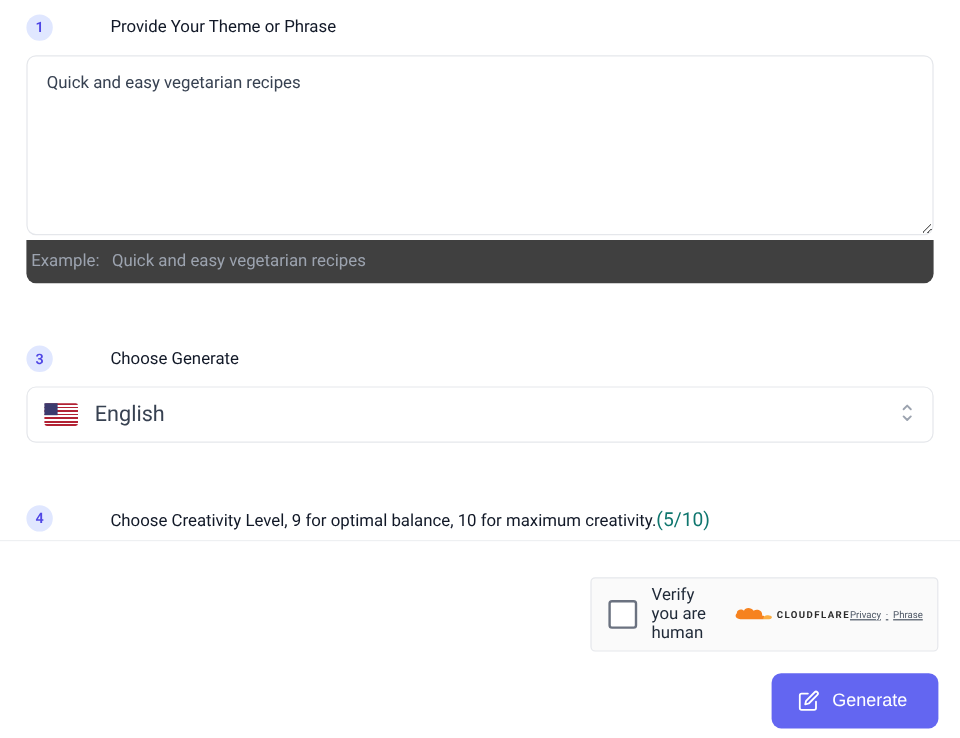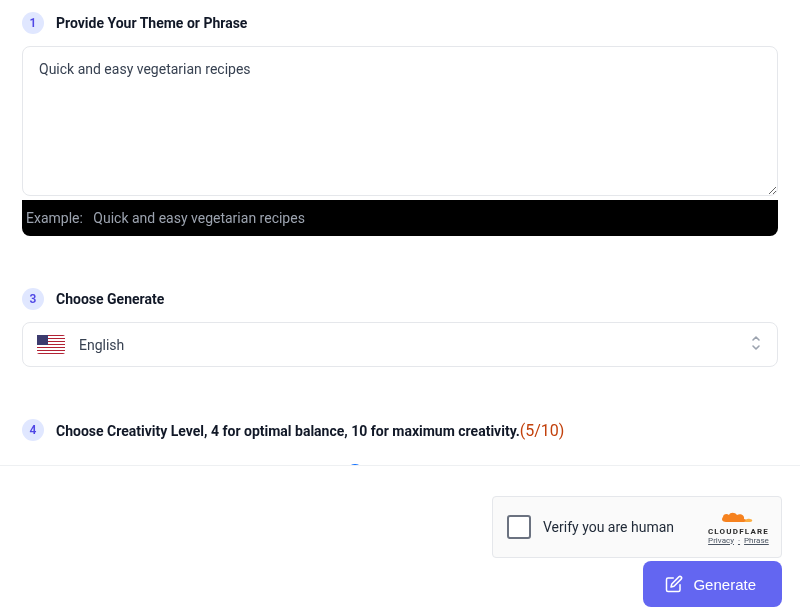--- a/index.html
+++ b/index.html
@@ -30,36 +30,37 @@
       color: #4f46e5;
       display: flex;
       align-items: center;
       justify-content: center;
       font-size: 12px;
       font-weight: 600;
     }
     .step-title {
       font-size: 14px;
       color: #111827;
-      font-weight: 700;
+      font-weight: 400;
+      margin-left: 36px;
     }
     textarea.theme-input {
       width: 100%;
       height: 150px;
       border: 1px solid #e5e7eb;
       border-radius: 8px;
       padding: 14px 16px;
       font-size: 14px;
       font-family: inherit;
       color: #374151;
       resize: both;
       outline: none;
     }
     .example-block {
-      background: #000000;
+      background: #404040;
       padding: 10px 4px 10px 4px;
       font-size: 14px;
       color: #9ca3af;
       border-radius: 0 0 8px 8px;
     }
     .example-label { color: #9ca3af; }
     .example-text { color: #9ca3af; }
     .lang-select {
       width: 100%;
       border: 1px solid #e5e7eb;
@@ -95,32 +96,32 @@
     }
     .flag::before {
       content: '';
       position: absolute;
       top: 0; left: 0;
       width: 11px;
       height: 10px;
       background: #3c3b6e;
     }
     .lang-text {
-      font-size: 14px;
+      font-size: 18px;
       color: #374151;
     }
     .chevrons {
       position: absolute;
       right: 14px;
       top: 50%;
       transform: translateY(-50%);
       color: #9ca3af;
     }
     .step4-title { display: inline; }
-    .creativity-value { color: #c2410c; }
+    .creativity-value { color: #0f766e; }
     .slider-wrap {
       padding: 16px 4px 12px 4px;
     }
     .slider-track {
       width: 100%;
       height: 6px;
       background: #e5e7eb;
       border-radius: 999px;
       position: relative;
     }
@@ -146,21 +147,21 @@
     .footer {
       position: absolute;
       bottom: 0;
       left: 0;
       right: 0;
       border-top: 1px solid #eef0f2;
       padding: 30px 18px 8px 18px;
       display: flex;
       flex-direction: column;
       align-items: flex-end;
-      gap: 3px;
+      gap: 18px;
       background: #fff;
     }
     .captcha {
       width: 290px;
       height: 62px;
       border: 1px solid #e5e7eb;
       border-radius: 4px;
       display: flex;
       align-items: center;
       padding: 0 12px 0 14px;
@@ -177,21 +178,21 @@
       cursor: pointer;
       flex-shrink: 0;
     }
     .captcha-label {
       font-size: 14px;
       color: #1f2937;
       flex: 1;
     }
     .cf-brand {
       display: flex;
-      flex-direction: column;
+      flex-direction: row;
       align-items: center;
       gap: 0px;
     }
     .cf-cloud {
       line-height: 1;
     }
     .cf-word {
       font-size: 8px;
       letter-spacing: 1.2px;
       font-weight: 700;
@@ -207,21 +208,21 @@
     .cf-links span { text-decoration: underline; cursor: pointer; }
     .generate-btn {
       background: #6366f1;
       color: #ffffff;
       border: none;
       border-radius: 8px;
       padding: 14px 26px 14px 22px;
       font-size: 15px;
       font-weight: 500;
       display: flex;
-      align-items: center;
+      align-items: flex-start;
       gap: 10px;
       cursor: pointer;
     }
     .generate-btn .icon {
       display: inline-flex;
     }
     .gap-40 { height: 40px; }
   </style>
 </head>
 <body>
@@ -257,21 +258,21 @@
     </div>
   </div>
 </div>
 
 <div class="gap-40"></div>
 
 <div class="section">
   <div class="step-header">
     <div class="step-badge">4</div>
     <div class="step4-title">
-      <span class="step-title">Choose Creativity Level, 4 for optimal balance, 10 for maximum creativity.</span><span class="creativity-value">(5/10)</span>
+      <span class="step-title">Choose Creativity Level, 9 for optimal balance, 10 for maximum creativity.</span><span class="creativity-value">(5/10)</span>
     </div>
   </div>
   <div class="slider-wrap">
     <div class="slider-track">
       <div class="slider-fill"></div>
       <div class="slider-thumb"></div>
     </div>
   </div>
 </div>
 

